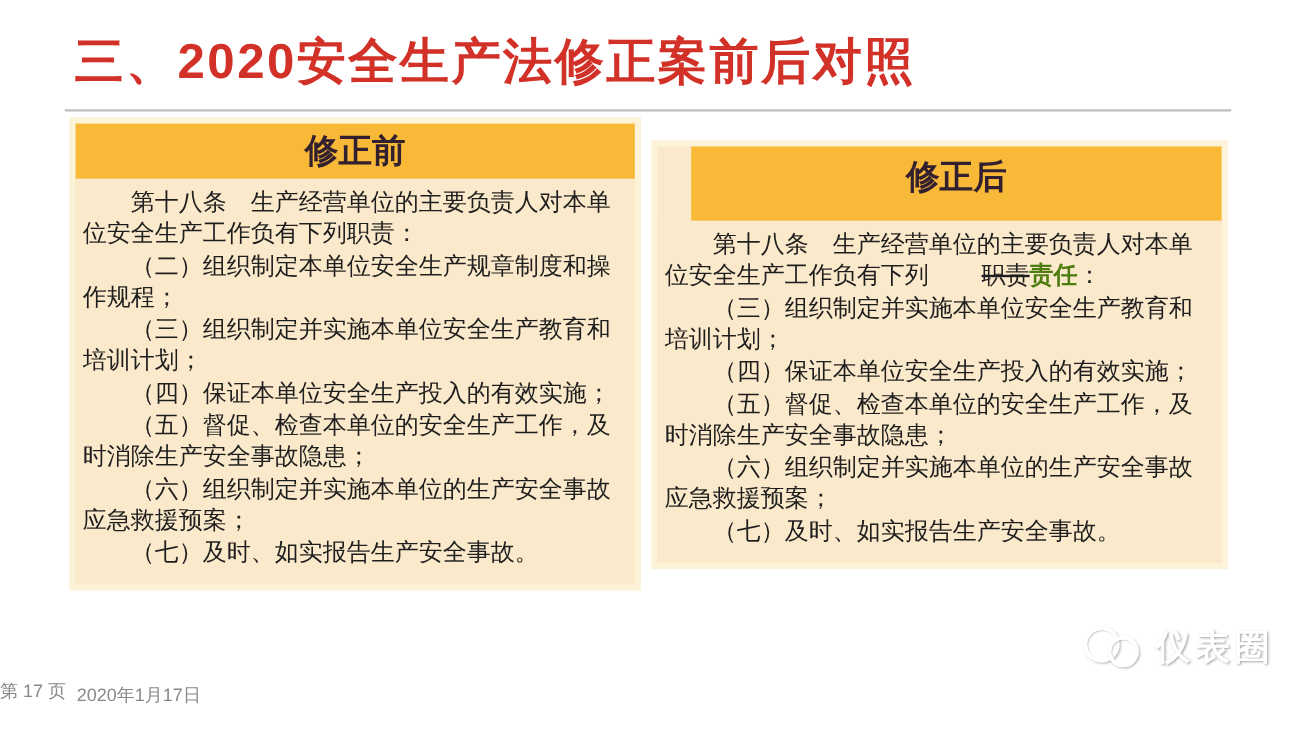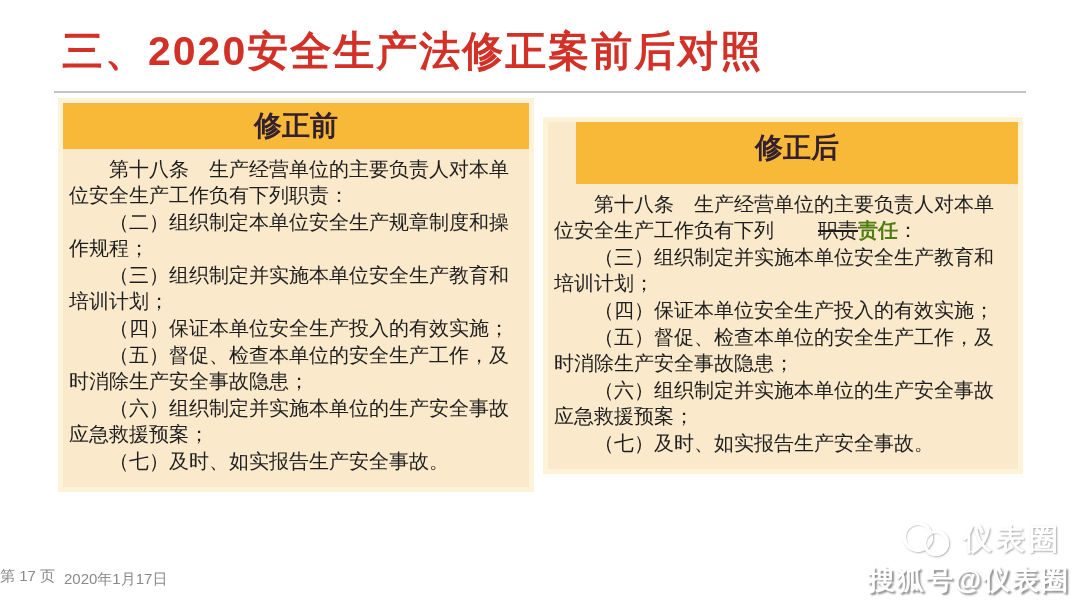--- a/index.html
+++ b/index.html
@@ -117,16 +117,15 @@
   <div class="footer-page">第 17 页</div>
 
   <div class="watermark">
     <div class="wm-logo-row">
       <span class="wm-circles">
         <span class="wm-circle big"></span>
         <span class="wm-circle small"></span>
       </span>
       <span class="wm-logo-text">仪表圈</span>
     </div>
-    <div class="wm-caption">搜狐号@仪表圈</div>
   </div>
 
 </div>
 
 </body></html>

